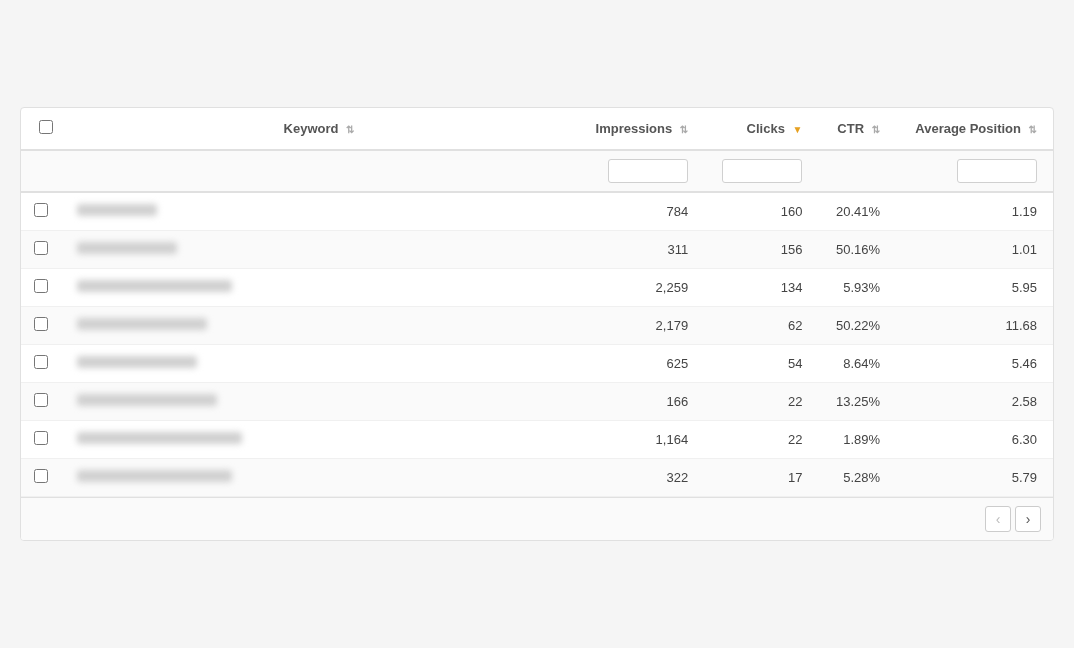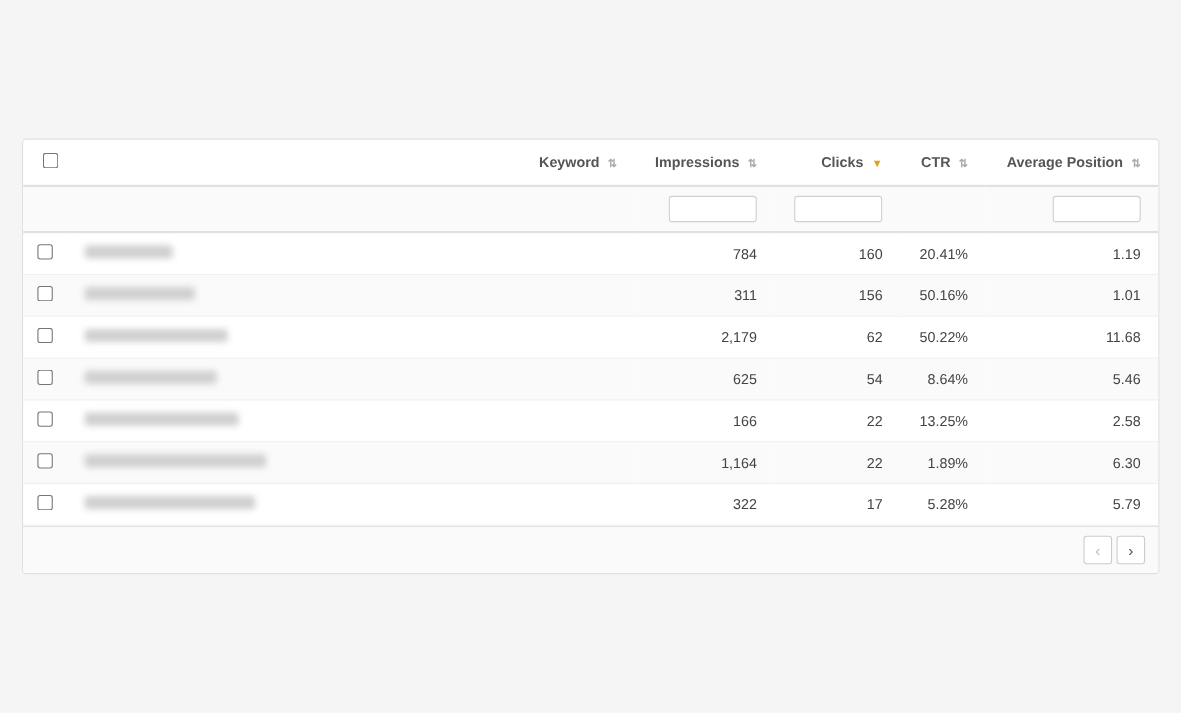--- a/index.html
+++ b/index.html
@@ -39,21 +39,21 @@
     thead th {
       padding: 12px 16px;
       text-align: right;
       font-weight: 600;
       color: #555;
       font-size: 13px;
       white-space: nowrap;
     }
 
     thead th.keyword-col {
-      text-align: right;
+      text-align: center;
       width: 50%;
     }
 
     thead th.checkbox-col {
       width: 40px;
       padding: 12px 8px;
     }
 
     .sort-icon {
       display: inline-block;
@@ -212,20 +212,28 @@
         <tr class="data-row">
           <td class="checkbox-cell"><input type="checkbox" style=""></td>
           <td class="keyword-cell"><span class="keyword-blur" style="width: 100px;"></span></td>
           <td>311</td>
           <td>156</td>
           <td>50.16%</td>
           <td>1.01</td>
         </tr>
         <tr class="data-row">
           <td class="checkbox-cell"><input type="checkbox" style=""></td>
+          <td class="keyword-cell"><span class="keyword-blur" style="width: 155px;"></span></td>
+          <td>2,259</td>
+          <td>134</td>
+          <td>5.93%</td>
+          <td>5.95</td>
+        </tr>
+        <tr class="data-row">
+          <td class="checkbox-cell"><input type="checkbox" style=""></td>
           <td class="keyword-cell"><span class="keyword-blur" style="width: 130px;"></span></td>
           <td>2,179</td>
           <td>62</td>
           <td>50.22%</td>
           <td>11.68</td>
         </tr>
         <tr class="data-row">
           <td class="checkbox-cell"><input type="checkbox" style=""></td>
           <td class="keyword-cell"><span class="keyword-blur" style="width: 120px;"></span></td>
           <td>625</td>

